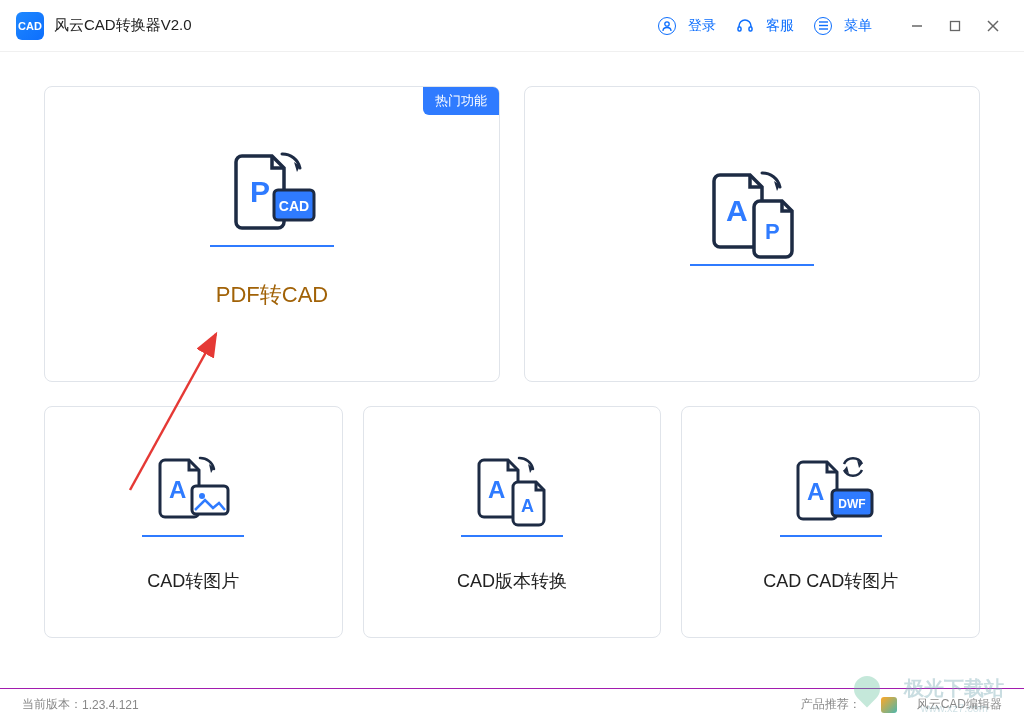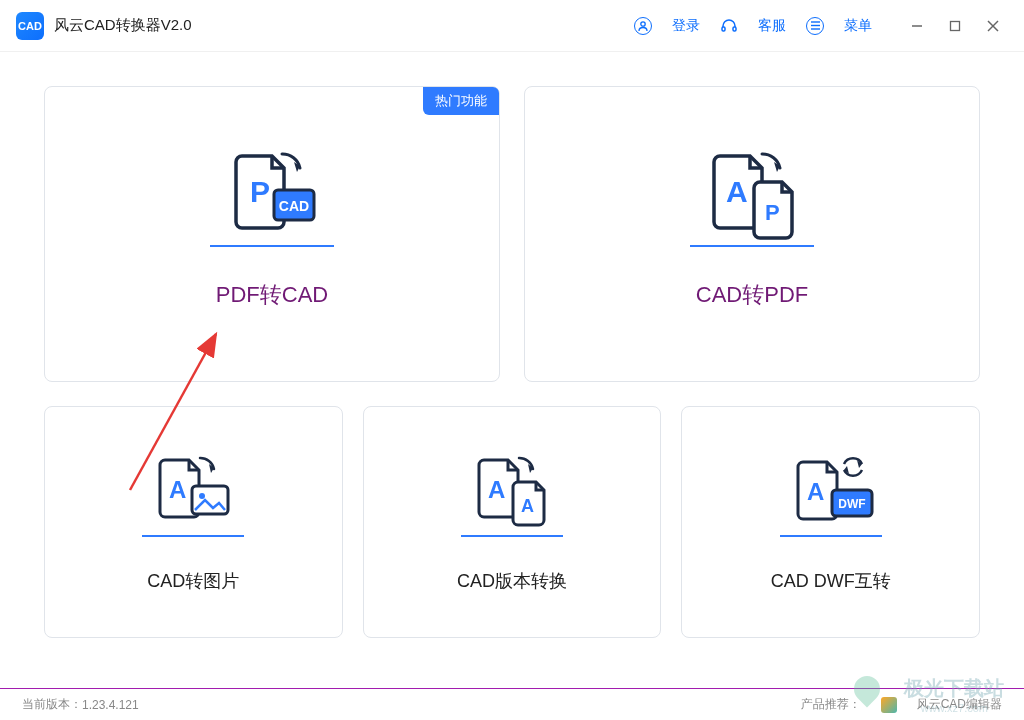--- a/index.html
+++ b/index.html
@@ -23,21 +23,21 @@
       width: 28px; height: 28px;
       background: linear-gradient(135deg, #1e88ff, #0d6efd);
       border-radius: 6px;
       display: flex; align-items: center; justify-content: center;
       color: #fff; font-size: 11px; font-weight: bold;
       margin-right: 10px;
     }
     .app-title { font-size: 15px; color: #222; }
     .titlebar-spacer { flex: 1; }
     .tbar-link {
-      display: flex; align-items: center; gap: 20px;
+      display: flex; align-items: center; gap: 12px;
       margin-right: 20px; cursor: pointer;
       color: #0d6efd; font-size: 14px;
     }
     .tbar-icon {
       width: 18px; height: 18px;
       border: 1.5px solid #0d6efd; border-radius: 50%;
       display: inline-flex; align-items: center; justify-content: center;
       font-size: 10px;
     }
     .tbar-icon.headset { border: none; }
@@ -69,21 +69,21 @@
       background: #2f7bff;
       color: #fff;
       font-size: 13px;
       padding: 5px 12px;
       border-radius: 0 6px 0 6px;
     }
     .icon-area {
       display: flex; align-items: center; justify-content: center;
       height: 110px; margin-bottom: 20px;
     }
-    .big-title { font-size: 22px; color: #701a75; margin-bottom: 8px; }
+    .big-title { font-size: 22px; color: #a16207; margin-bottom: 8px; }
     .big-desc { font-size: 14px; color: #888; }
 
     .bottom-row { display: flex; gap: 20px; }
     .small-card {
       flex: 1;
       border: 1px solid #e0e4ea;
       border-radius: 8px;
       height: 232px;
       display: flex; flex-direction: column;
       align-items: center; justify-content: center;
@@ -230,21 +230,20 @@
           </g>
           <g transform="translate(72,32)">
             <path d="M0 6 a6 6 0 0 1 6 -6 h22 l10 10 v40 a6 6 0 0 1 -6 6 h-26 a6 6 0 0 1 -6 -6 z" fill="#fff" stroke="#1d2b44" stroke-width="3.5"></path>
             <path d="M28 0 v10 h10" fill="none" stroke="#1d2b44" stroke-width="3.5"></path>
             <text x="11" y="38" font-size="22" font-weight="700" fill="#2f7bff">P</text>
           </g>
           <path d="M80 4 a18 18 0 0 1 18 14" fill="none" stroke="#1d2b44" stroke-width="3" stroke-linecap="round"></path>
           <polygon points="98,16 92,12 95,22" fill="#1d2b44"></polygon>
         </svg>
       </div>
-      <div class="big-title">CAD转PDF</div>
     </div>
   </div>
 
   <div class="bottom-row">
     <div class="small-card">
       <div class="small-icon-area">
         <svg width="110" height="90" viewBox="0 0 110 90">
           <line x1="4" y1="80" x2="106" y2="80" stroke="#2f7bff" stroke-width="2"></line>
           <g transform="translate(22,4)">
             <path d="M0 5 a5 5 0 0 1 5 -5 h24 l10 10 v42 a5 5 0 0 1 -5 5 h-29 a5 5 0 0 1 -5 -5 z" fill="#fff" stroke="#1d2b44" stroke-width="3"></path>
@@ -299,21 +298,21 @@
             <text x="20" y="18" font-size="12" font-weight="700" fill="#fff" text-anchor="middle">DWF</text>
           </g>
           <g transform="translate(64,0)">
             <path d="M4 8 a10 10 0 0 1 18 0" fill="none" stroke="#1d2b44" stroke-width="2.5"></path>
             <polygon points="22,8 17,4 19,12" fill="#1d2b44"></polygon>
             <path d="M22 14 a10 10 0 0 1 -18 0" fill="none" stroke="#1d2b44" stroke-width="2.5"></path>
             <polygon points="4,14 9,18 7,10" fill="#1d2b44"></polygon>
           </g>
         </svg>
       </div>
-      <div class="small-title">CAD DWF互转</div>
+      <div class="small-title">CAD CAD转图片</div>
     </div>
   </div>
 </div>
 
 <div class="footer">
   <span>当前版本：</span>
   <span>1.23.4.121</span>
   <div class="footer-spacer"></div>
   <div class="footer-right">
     <span>产品推荐：</span>

